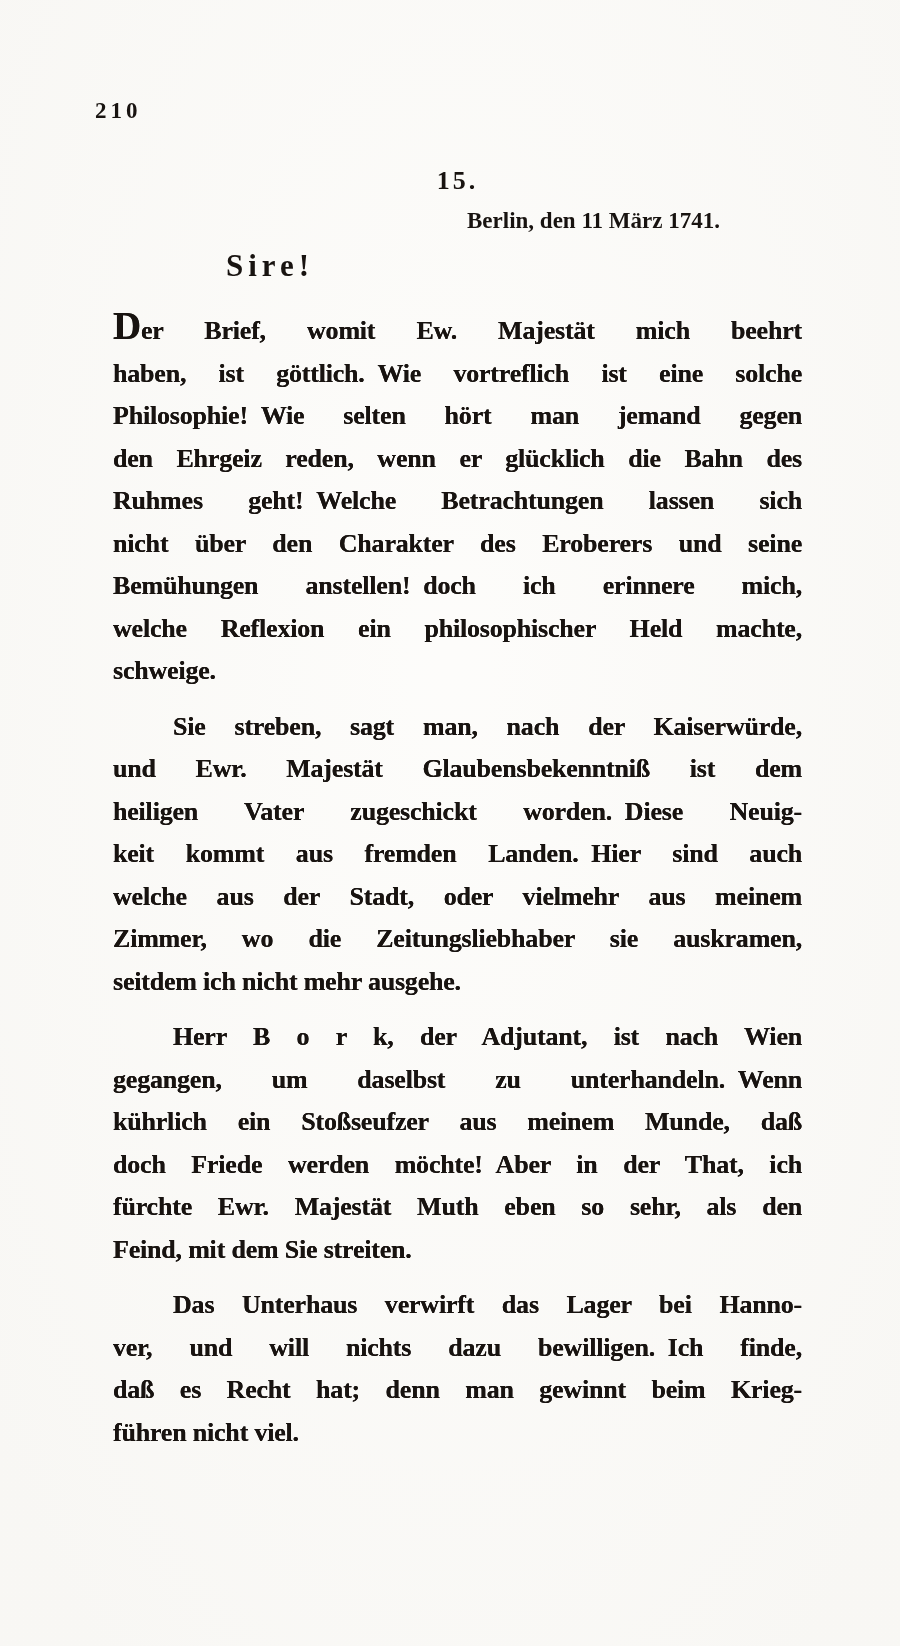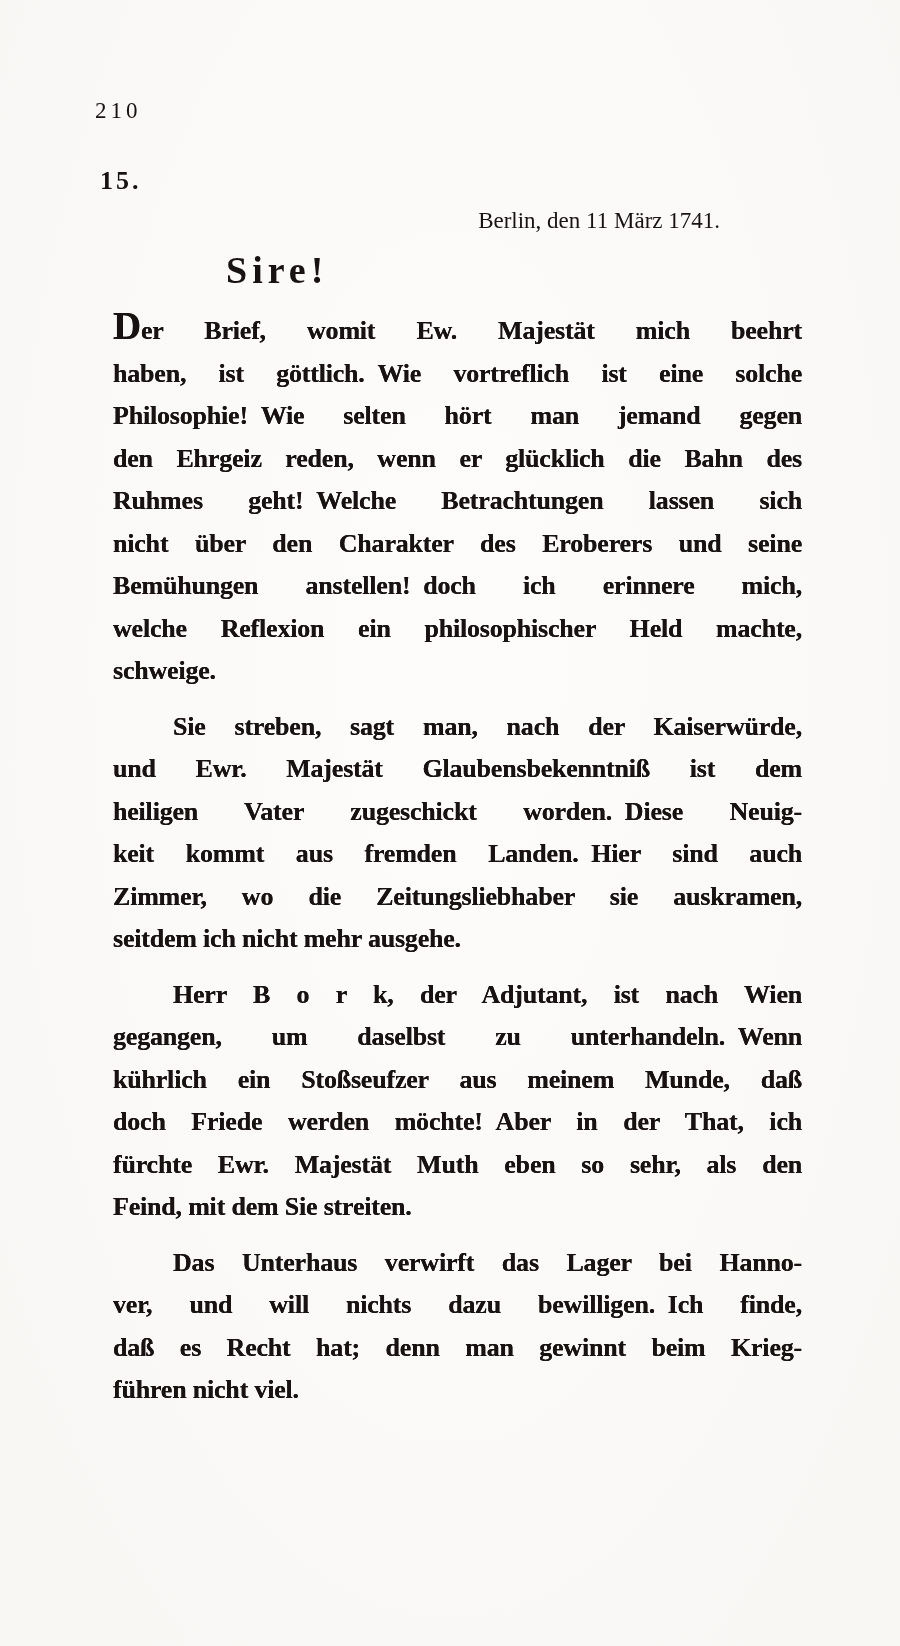--- a/index.html
+++ b/index.html
@@ -16,34 +16,34 @@
     overflow:hidden;
   }
   .page{
     position:absolute;inset:0;
     background:
       radial-gradient(ellipse at 50% 40%, rgba(255,255,255,0.35), rgba(0,0,0,0.015) 90%),
       var(--paper);
   }
   .page-number{
     position:absolute;left:95px;top:98px;
-    font-size:23px;font-weight:normal;letter-spacing:4px;
+    font-size:23px;font-weight:bold;letter-spacing:4px;
   }
   .letter-number{
     position:absolute;left:100px;top:166px;width:715px;
-    text-align:left;
+    text-align:center;
     font-size:26px;font-weight:bold;letter-spacing:3px;
   }
   .dateline{
     position:absolute;right:180px;top:208px;
-    font-size:23px;font-weight:normal;
+    font-size:23px;font-weight:bold;
   }
   .salutation{
     position:absolute;left:226px;top:248px;
-    font-size:38px;font-weight:bold;letter-spacing:5px;
+    font-size:31px;font-weight:bold;letter-spacing:5px;
   }
   .letter-body{
     position:absolute;left:100px;top:297px;width:715px;
     font-size:26px;font-weight:bold;
     line-height:42.5px;
     letter-spacing:-0.2px;
     text-shadow:0 0 0.5px currentColor;
   }
   .paragraph{margin:13px;}
   .text-line{
@@ -86,20 +86,21 @@
         <div class="text-line">nicht über den Charakter des Eroberers und seine</div>
         <div class="text-line">Bemühungen anstellen! doch ich erinnere mich,</div>
         <div class="text-line">welche Reflexion ein philosophischer Held machte,</div>
         <div class="text-line para-end">schweige.</div>
       </div>
       <div class="paragraph">
         <div class="text-line indented">Sie streben, sagt man, nach der Kaiserwürde,</div>
         <div class="text-line">und Ewr. Majestät Glaubensbekenntniß ist dem</div>
         <div class="text-line">heiligen Vater zugeschickt worden. Diese Neuig-</div>
         <div class="text-line">keit kommt aus fremden Landen. Hier sind auch</div>
+        <div class="text-line">welche aus der Stadt, oder vielmehr aus meinem</div>
         <div class="text-line">Zimmer, wo die Zeitungsliebhaber sie auskramen,</div>
         <div class="text-line para-end">seitdem ich nicht mehr ausgehe.</div>
       </div>
       <div class="paragraph">
         <div class="text-line indented">Herr B o r k, der Adjutant, ist nach Wien</div>
         <div class="text-line">gegangen, um daselbst zu unterhandeln. Wenn</div>
         <div class="text-line">kührlich ein Stoßseufzer aus meinem Munde, daß</div>
         <div class="text-line">doch Friede werden möchte! Aber in der That, ich</div>
         <div class="text-line">fürchte Ewr. Majestät Muth eben so sehr, als den</div>
         <div class="text-line para-end">Feind, mit dem Sie streiten.</div>

